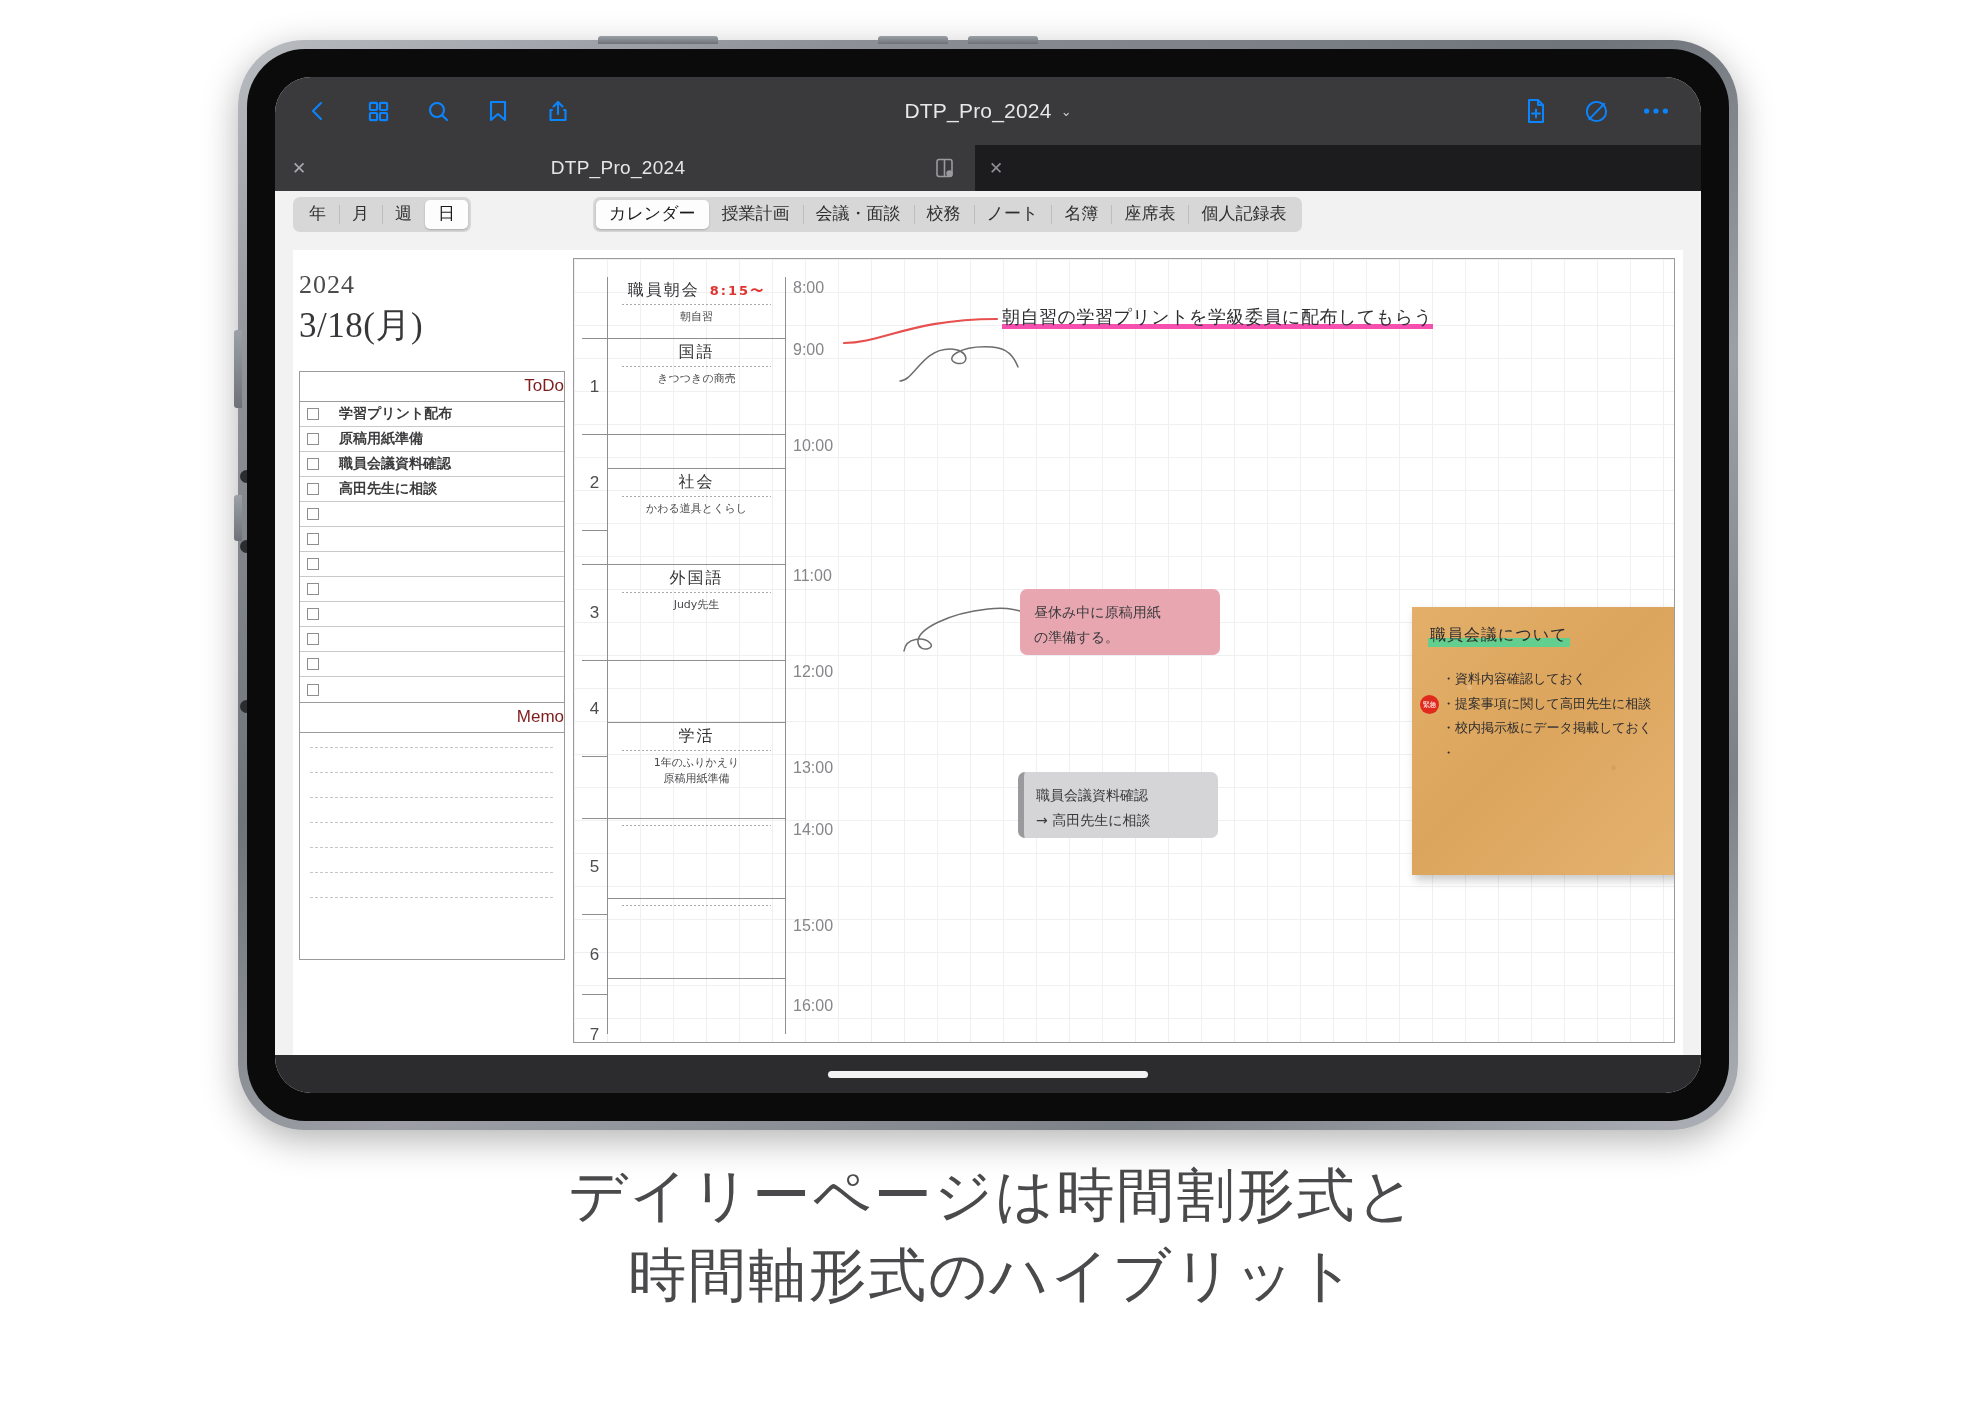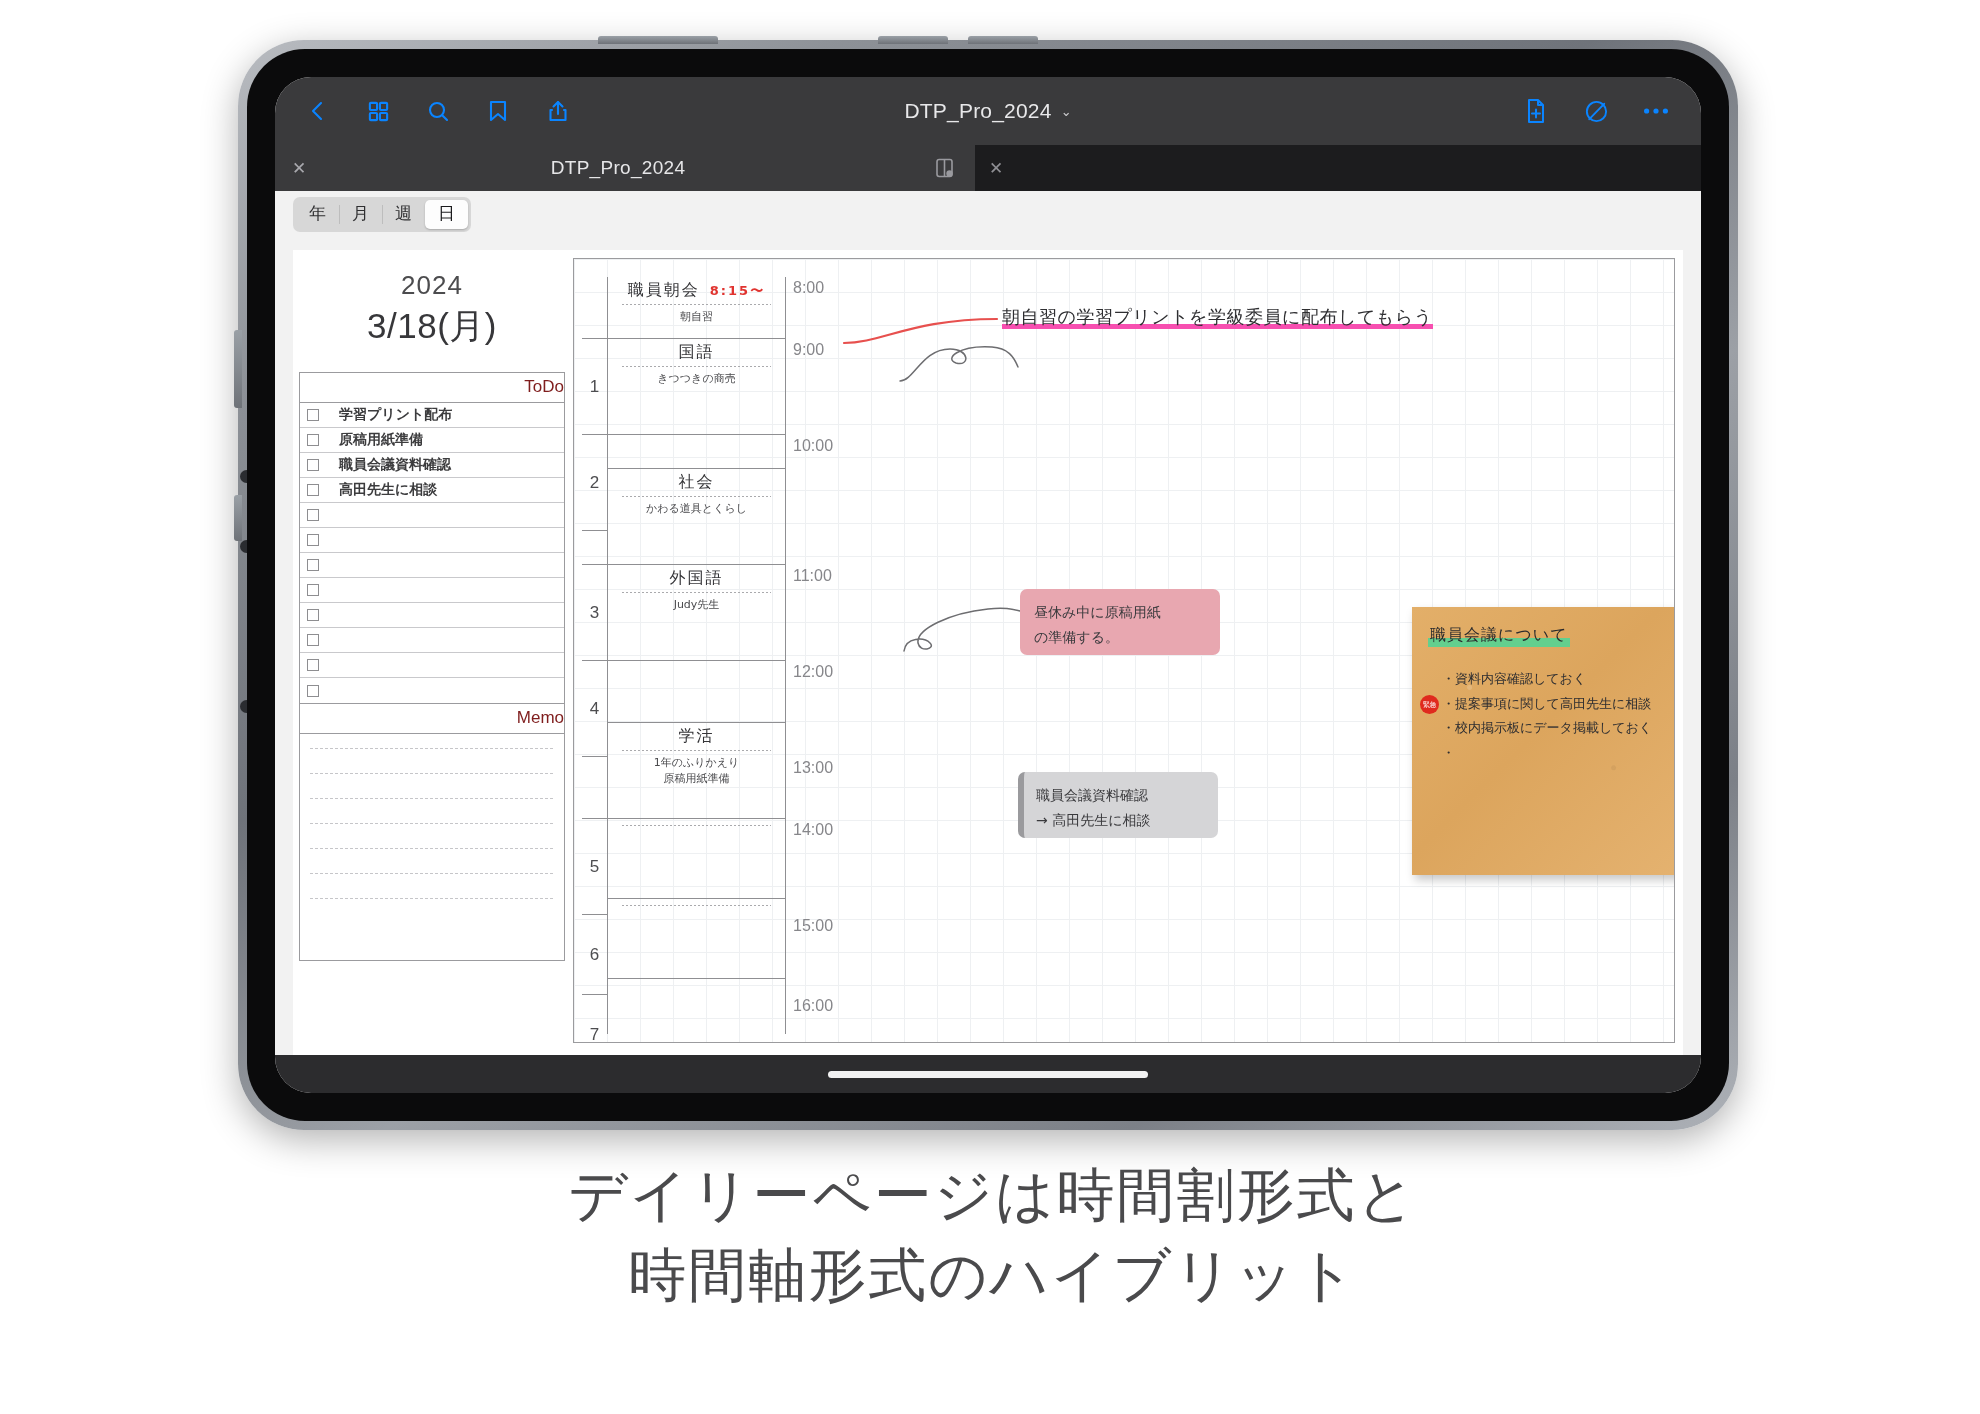--- a/index.html
+++ b/index.html
@@ -131,21 +131,21 @@
   #paper {
     flex: 1; background: #ffffff; position: relative;
     display: flex; overflow: hidden;
   }
 
   
   #left-col {
     width: 278px; flex: 0 0 278px; padding: 14px 6px 0 6px;
     display:flex; flex-direction:column;
   }
-  #date-block { text-align:center; margin-top: 6px; }
+  #date-block { margin-top: 6px; font-family: Liberation Serif, serif; }
   #year { font-size: 26px; color:#4c4c4e; letter-spacing:1px; }
   #date { font-size: 35px; color:#37373a; margin-top: 2px; letter-spacing:.5px;}
 
   .panel { border:1px solid #9b9b9e; margin-top: 22px; background:#fff; }
   .panel-head {
     text-align:right; font-size: 17px; color:#7f1d1d;
     padding: 4px 0 5px; border-bottom:1px solid #9b9b9e;
   }
   .todo-row {
     display:flex; align-items:center; gap:20px;
@@ -374,20 +374,30 @@
           <span class="x">✕</span>
         </div>
       </div>
 
       <div id="segbar">
         <div class="seg-group" id="seg-period">
             <div class="seg-item">年</div>
             <div class="seg-item">月</div>
             <div class="seg-item">週</div>
             <div class="seg-item active">日</div>
+          </div>
+        <div class="seg-group" id="seg-sections">
+            <div class="seg-item active">カレンダー</div>
+            <div class="seg-item">授業計画</div>
+            <div class="seg-item">会議・面談</div>
+            <div class="seg-item">校務</div>
+            <div class="seg-item">ノート</div>
+            <div class="seg-item">名簿</div>
+            <div class="seg-item">座席表</div>
+            <div class="seg-item">個人記録表</div>
           </div>
       </div>
 
       <div id="page-area">
         <div id="paper">
 
           <div id="left-col">
             <div id="date-block">
               <div id="year">2024</div>
               <div id="date">3/18(月)</div>

